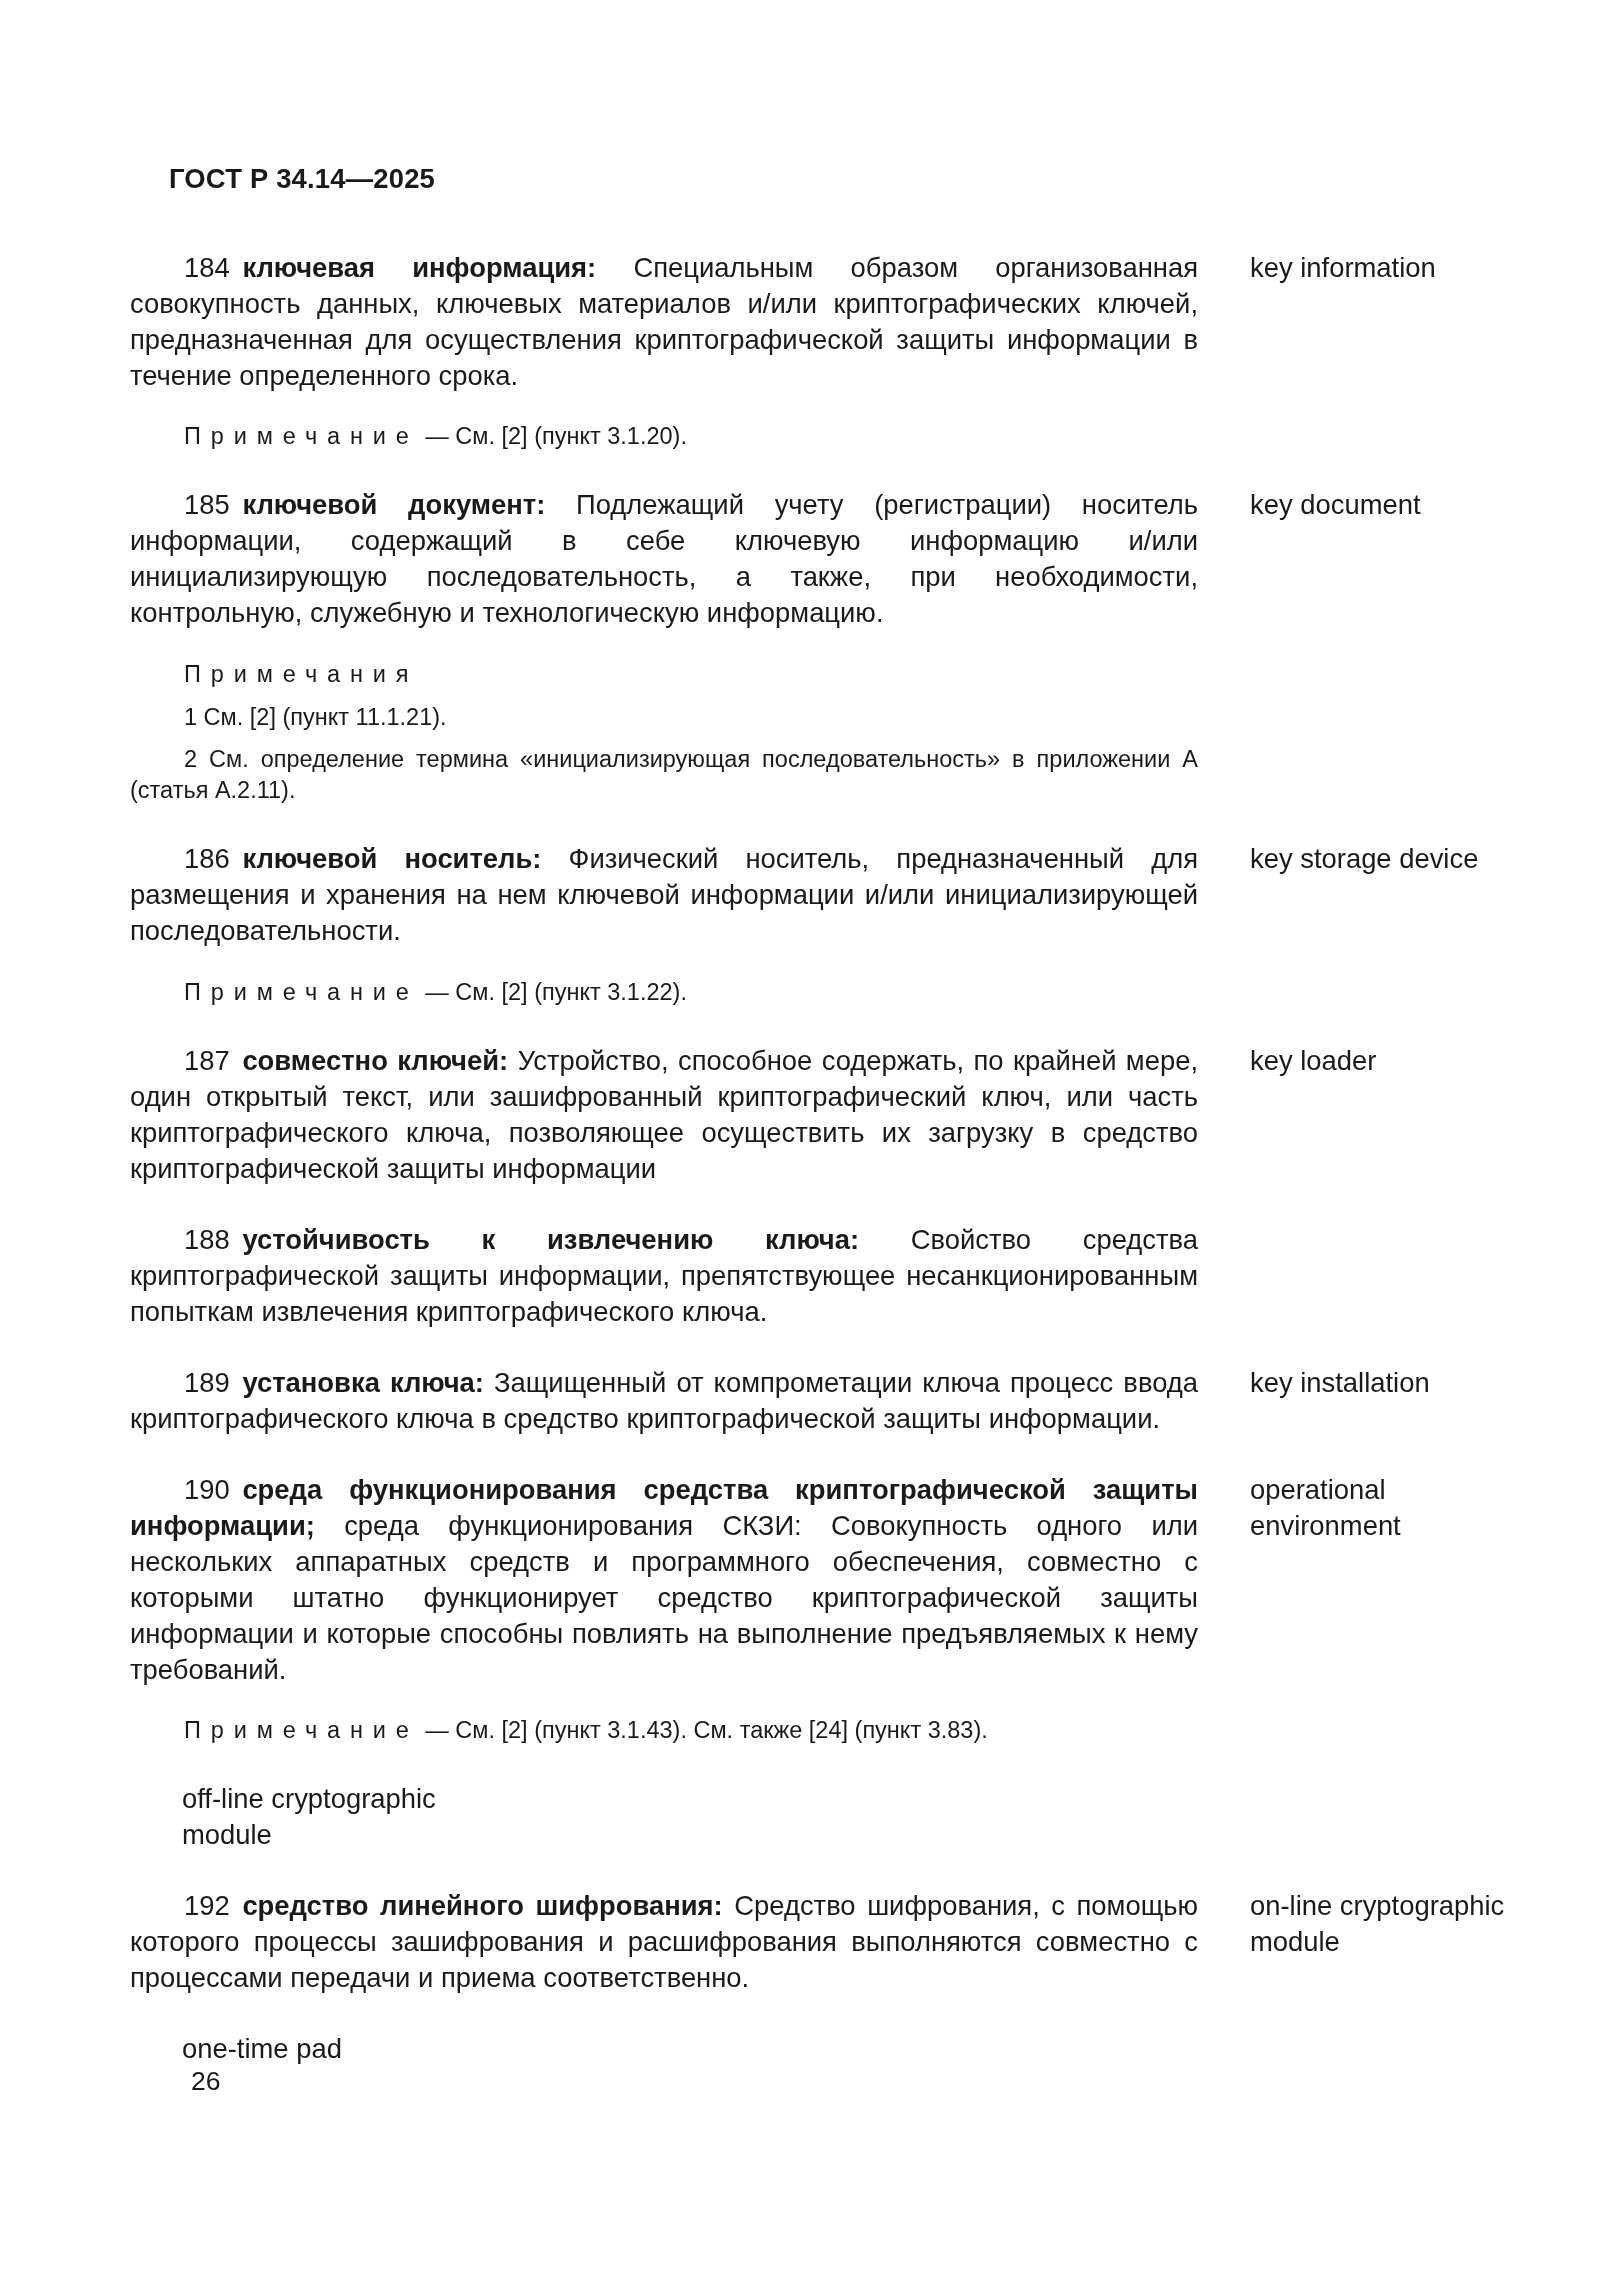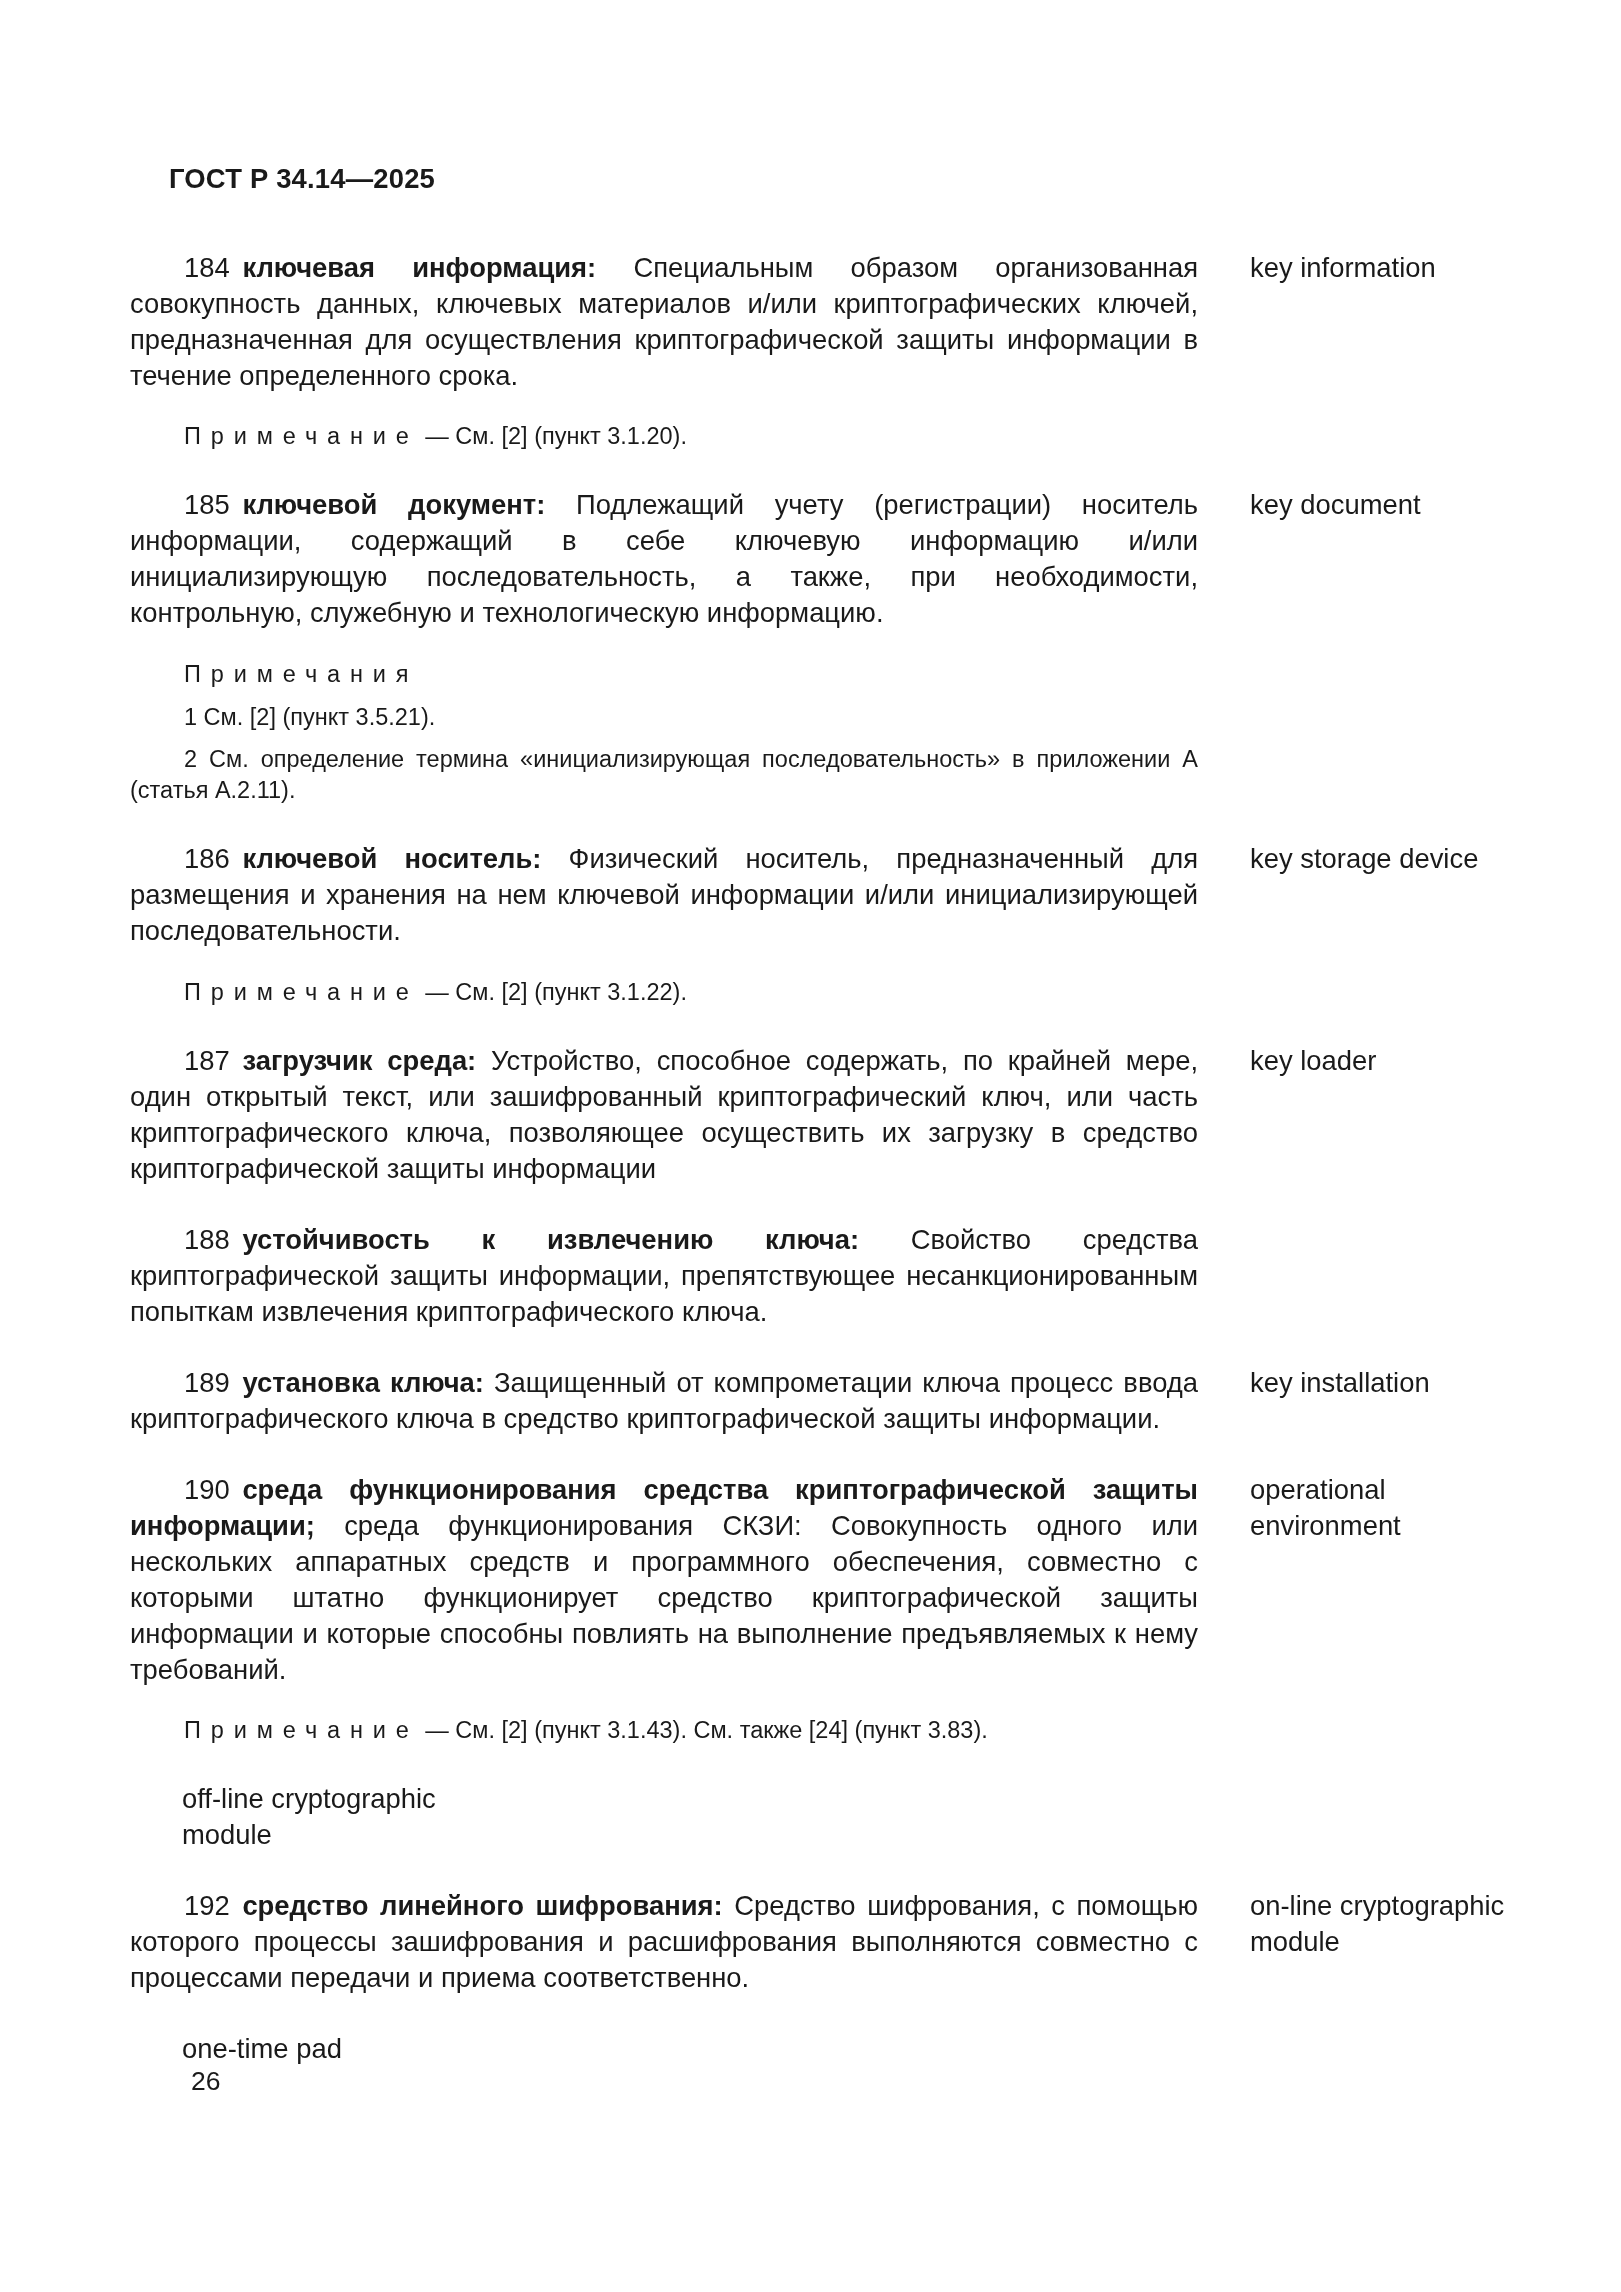--- a/index.html
+++ b/index.html
@@ -100,21 +100,21 @@
     <div class="entry-english">
           <div>key information</div>
         </div>
   </div>
 
   <div class="entry">
     <div class="entry-body">
       <p class="def"><span class="num">185</span><b class="term">ключевой документ:</b><span> Подлежащий учету (регистрации) носитель информации, содержащий в себе ключевую информацию и/или инициализирующую последовательность, а также, при необходимости, контрольную, служебную и технологическую информацию.</span></p>
       <div class="notes">
             <p class="note"><span class="note-label">Примечания</span></p>
-            <p class="note note-item">1  См. [2] (пункт 3.5.21).</p>
+            <p class="note note-item">1  См. [2] (пункт 11.1.21).</p>
             <p class="note note-item">2  См. определение термина «инициализирующая последовательность» в приложении А (статья А.2.11).</p>
           </div>
     </div>
     <div class="entry-english">
           <div>key document</div>
         </div>
   </div>
 
   <div class="entry">
     <div class="entry-body">
@@ -123,21 +123,21 @@
             <p class="note"><span class="note-label">Примечание</span> — См. [2] (пункт 3.1.22).</p>
           </div>
     </div>
     <div class="entry-english">
           <div>key storage device</div>
         </div>
   </div>
 
   <div class="entry">
     <div class="entry-body">
-      <p class="def"><span class="num">187</span><b class="term">загрузчик среда:</b><span> Устройство, способное содержать, по крайней мере, один открытый текст, или зашифрованный криптографический ключ, или часть криптографического ключа, позволяющее осуществить их загрузку в средство криптографической защиты информации</span></p>
+      <p class="def"><span class="num">187</span><b class="term">совместно ключей:</b><span> Устройство, способное содержать, по крайней мере, один открытый текст, или зашифрованный криптографический ключ, или часть криптографического ключа, позволяющее осуществить их загрузку в средство криптографической защиты информации</span></p>
 
     </div>
     <div class="entry-english">
           <div>key loader</div>
         </div>
   </div>
 
   <div class="entry">
     <div class="entry-body">
       <p class="def"><span class="num">188</span><b class="term">устойчивость к извлечению ключа:</b><span> Свойство средства криптографической защиты информации, препятствующее несанкционированным попыткам извлечения криптографического ключа.</span></p>

